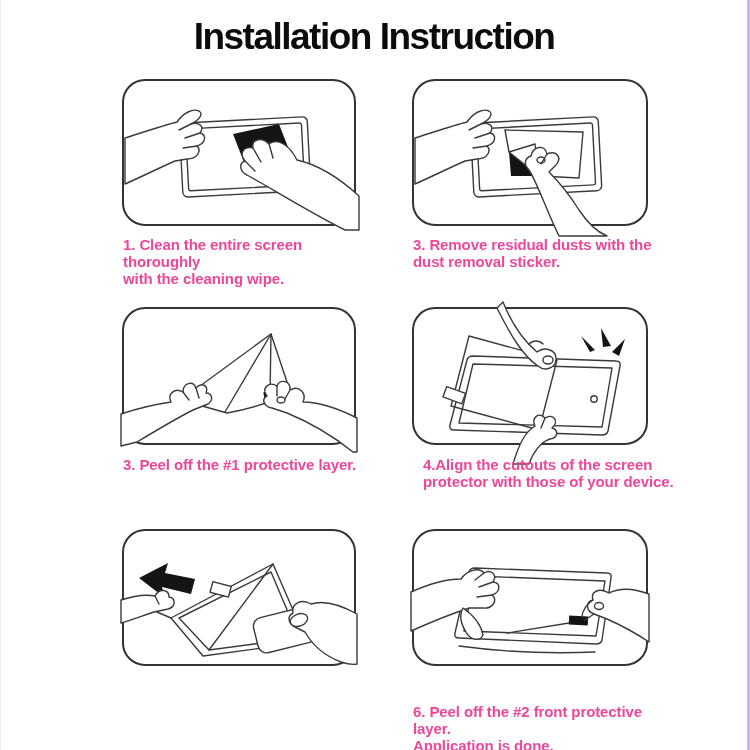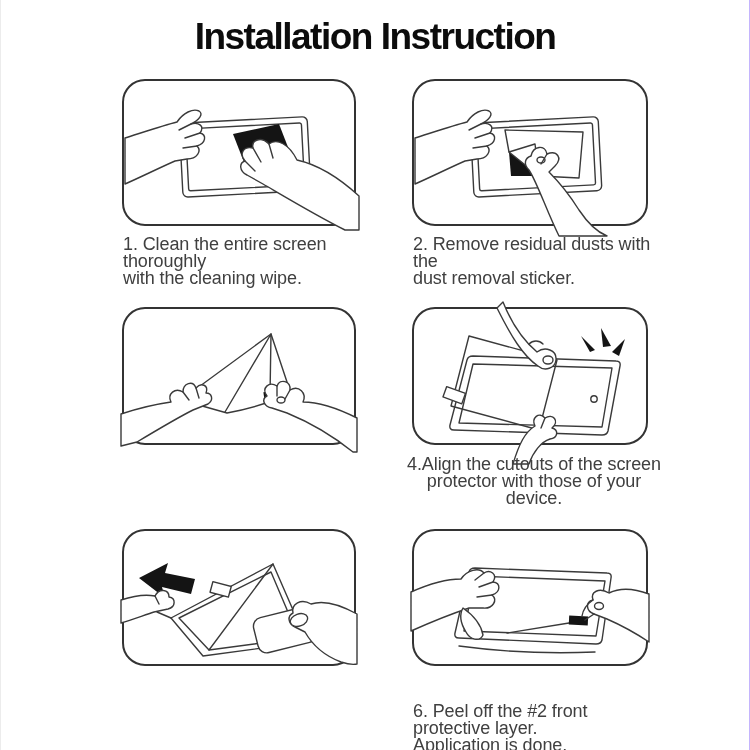--- a/index.html
+++ b/index.html
@@ -1,38 +1,38 @@
 <!DOCTYPE html>
 <html style="--line: #3a3a3a; --ink: #141414;"><head>
 <meta charset="utf-8">
 <style>
   html,body{margin:0;padding:0;background:#fff;}
   .page{position:relative;width:750px;height:750px;background:#fff;overflow:hidden;
-        border-left:1px solid #ececec;border-right:1px solid #c4b5fd;box-sizing:border-box;
+        border-left:1px solid #ececec;border-right:3px solid #c4b5fd;box-sizing:border-box;
         font-family:"Liberation Sans",sans-serif;}
   .title{position:absolute;top:16px;left:0;right:0;text-align:center;
          font-weight:bold;font-size:37px;letter-spacing:-1.5px;color:#0c0c0c;}
   .panel{position:absolute;}
   .panel svg{overflow:visible;display:block;}
-  .caption{position:absolute;width:256px;font-weight:normal;font-size:18px;line-height:17px;
-           color:#404040;white-space:pre-line;letter-spacing:-0.1px;}
+  .caption{position:absolute;width:256px;font-weight:bold;font-size:15px;line-height:17px;
+           color:#ec4899;white-space:pre-line;letter-spacing:-0.1px;}
   
   .art path,.art rect,.art polygon,.art circle,.art ellipse{
       stroke:var(--line,#3a3a3a);stroke-width:1.4;fill:none;
       stroke-linejoin:round;stroke-linecap:round;}
   .art .frame{fill:#fff;stroke:#333;stroke-width:2;}
   .art .hand{fill:#fff;}
   .art .ink{fill:var(--ink,#141414);stroke:none;}
   .art .white{fill:#fff;}
   
   .p1{left:120px;top:78px;}  .p2{left:410px;top:78px;}
   .p3{left:120px;top:306px;} .p4{left:410px;top:306px;}
   .p5{left:120px;top:528px;} .p6{left:410px;top:528px;}
   .c1{left:122px;top:236px;} .c2{left:412px;top:236px;}
-  .c3{left:122px;top:456px;} .c4{left:405px;top:456px;text-align:center;}
+  .c3{left:122px;top:456px;} .c4{left:422px;top:456px;}
   .c5{left:122px;top:676px;} .c6{left:412px;top:676px;margin-top:27px;}
 </style>
 </head>
 <body>
 
 <div class="page">
 
   <div class="title">Installation Instruction</div>
 
   <div class="panel p1">
@@ -137,20 +137,21 @@
       <path class="hand" d="M52,80 C62,87 70,96 72,107 C69,114 59,112 55,104 C50,96 48,87 52,80 Z"></path>
       <path d="M73,45 L64,52 M82,54 L68,59 M81,67 L66,69"></path>
       <path class="hand" d="M238,66 C222,60 208,60 198,65 C188,59 179,64 182,72 C174,74 175,83 183,86 L196,91 C212,98 226,106 238,114 Z"></path>
       <path d="M182,72 C176,76 172,82 171,88 M183,86 L174,92"></path>
       <ellipse cx="188" cy="78" rx="4.5" ry="3.5"></ellipse>
     </svg>
   </div>
 
   <div class="caption c1">1. Clean the entire screen thoroughly
 with the cleaning wipe.</div>
-  <div class="caption c2">2. Remove residual dusts with the
+  <div class="caption c2">3. Remove residual dusts with the
 dust removal sticker.</div>
+  <div class="caption c3">3. Peel off the #1 protective layer.</div>
   <div class="caption c4">4.Align the cutouts of the screen
 protector with those of your device.</div>
   <div class="caption c6">6. Peel off the #2 front protective layer.
 Application is done.</div>
 
 </div>
 
 </body></html>

